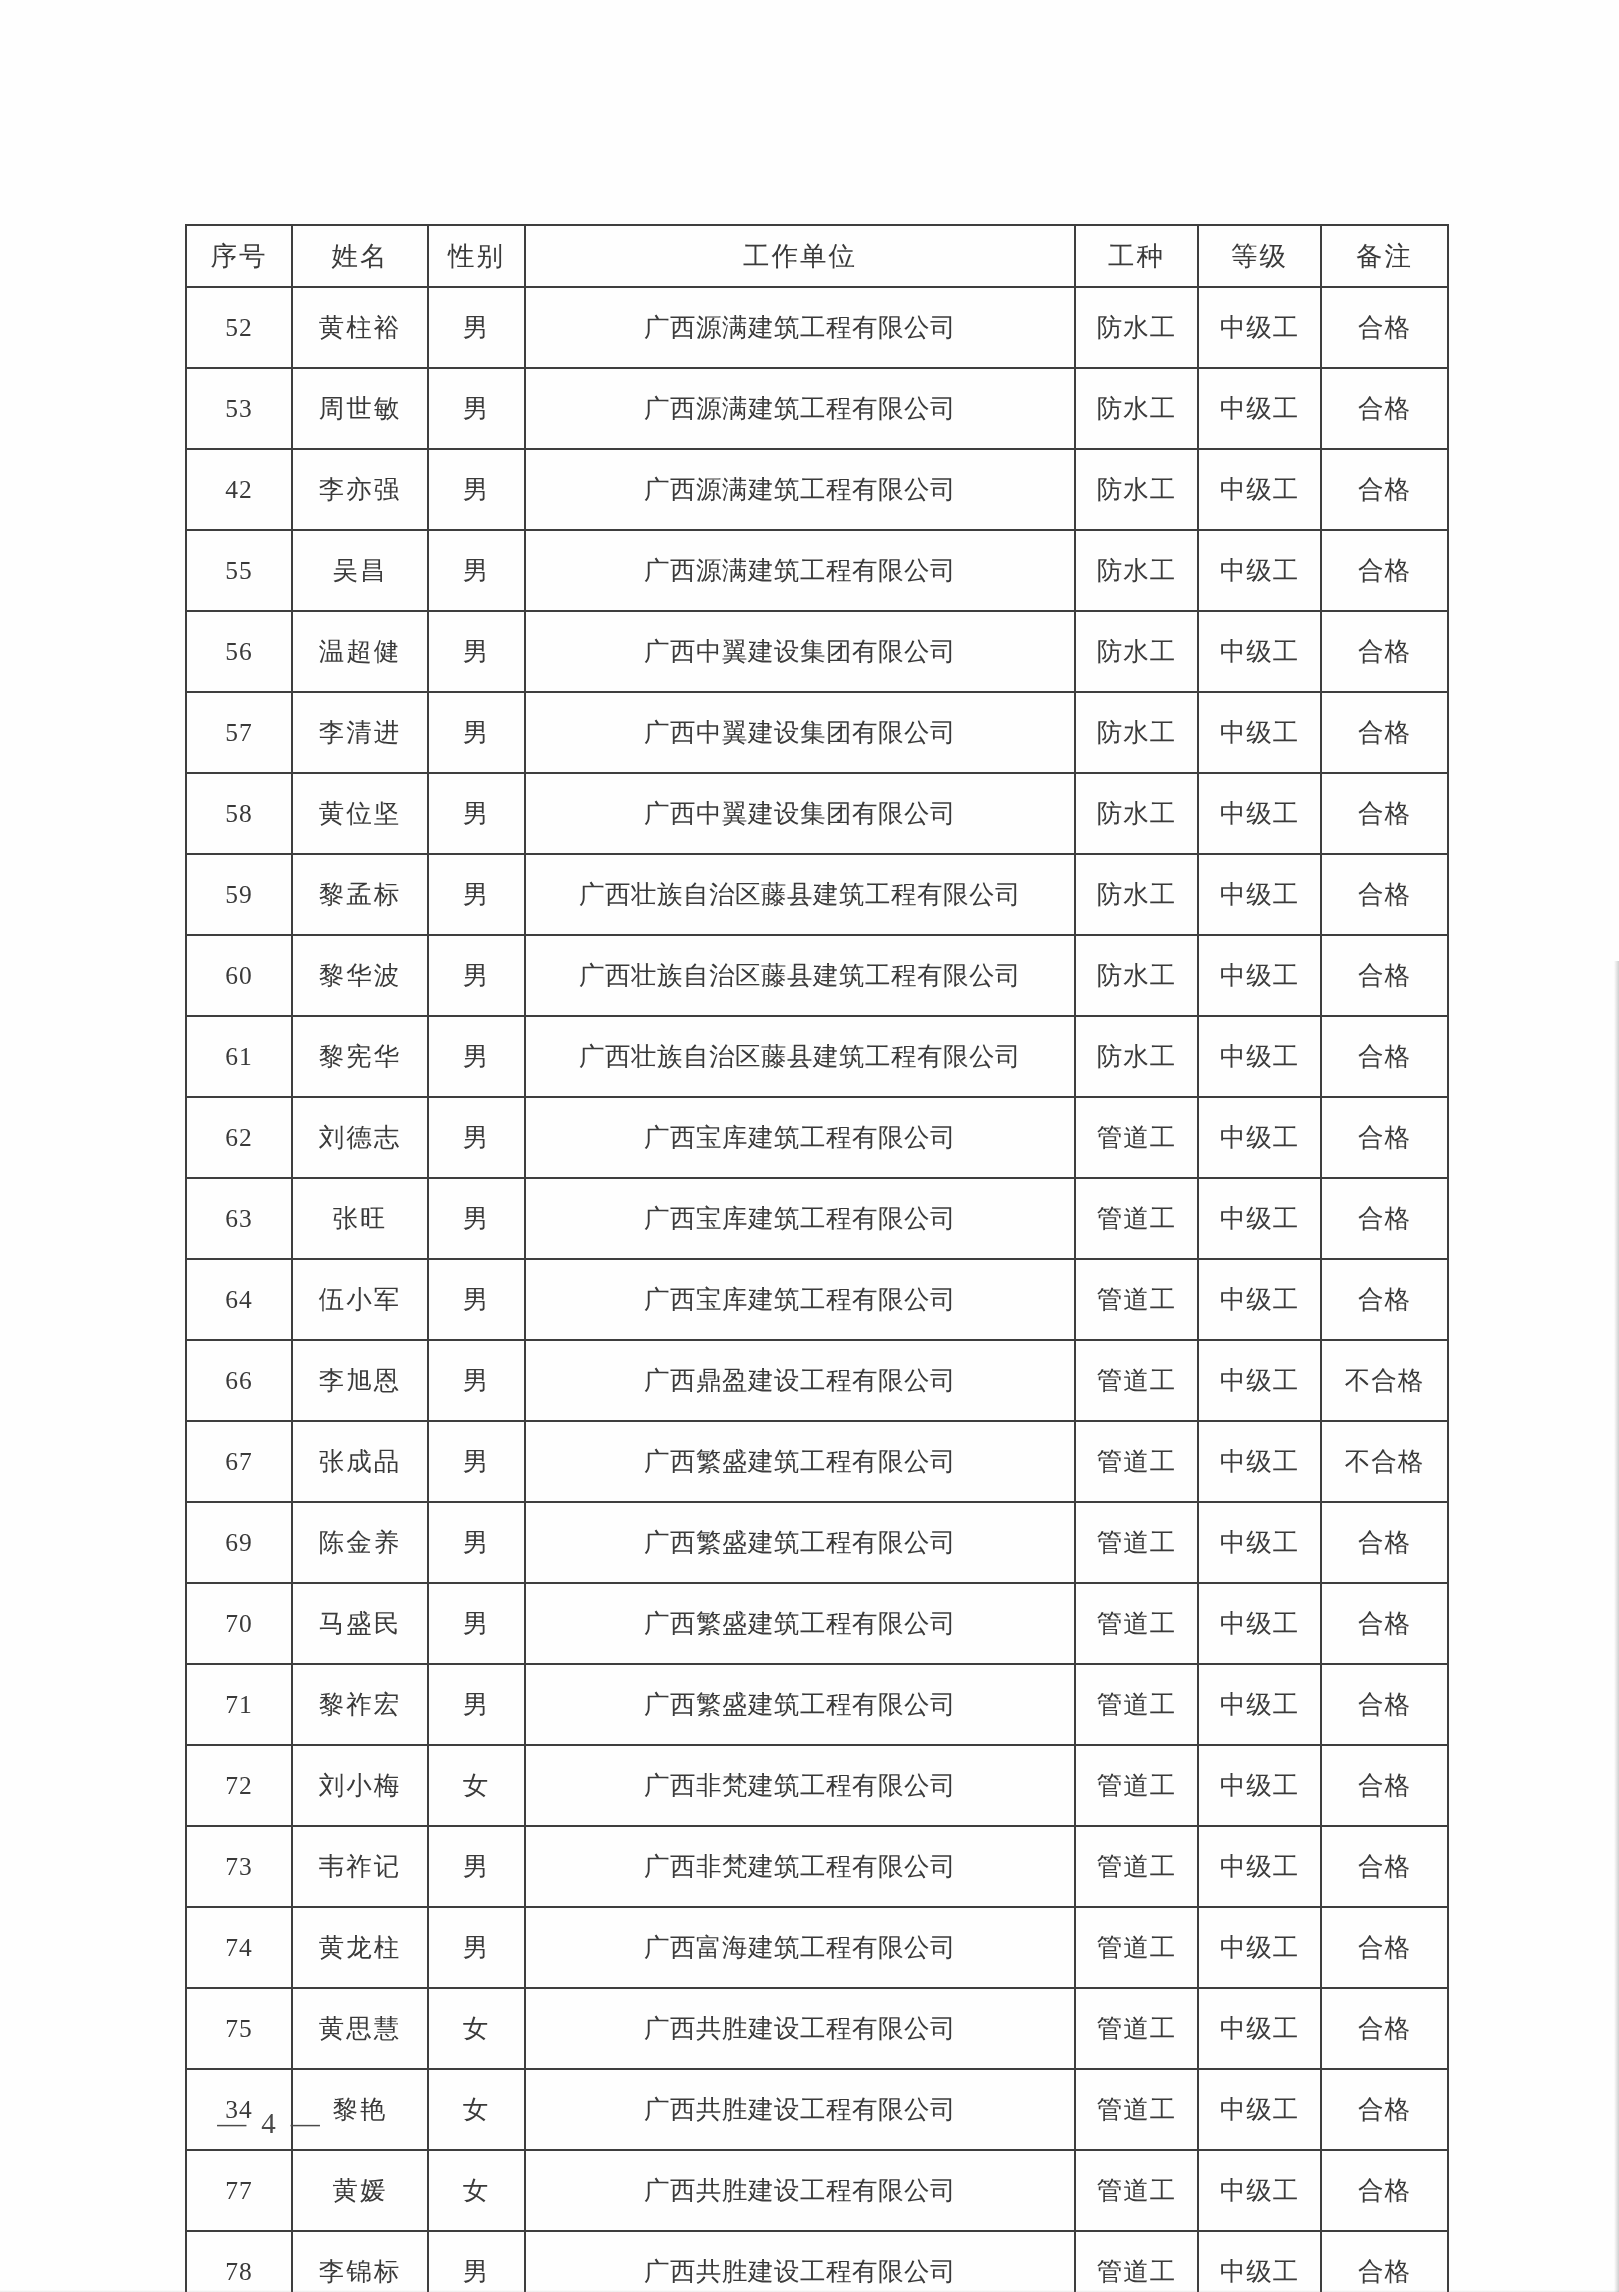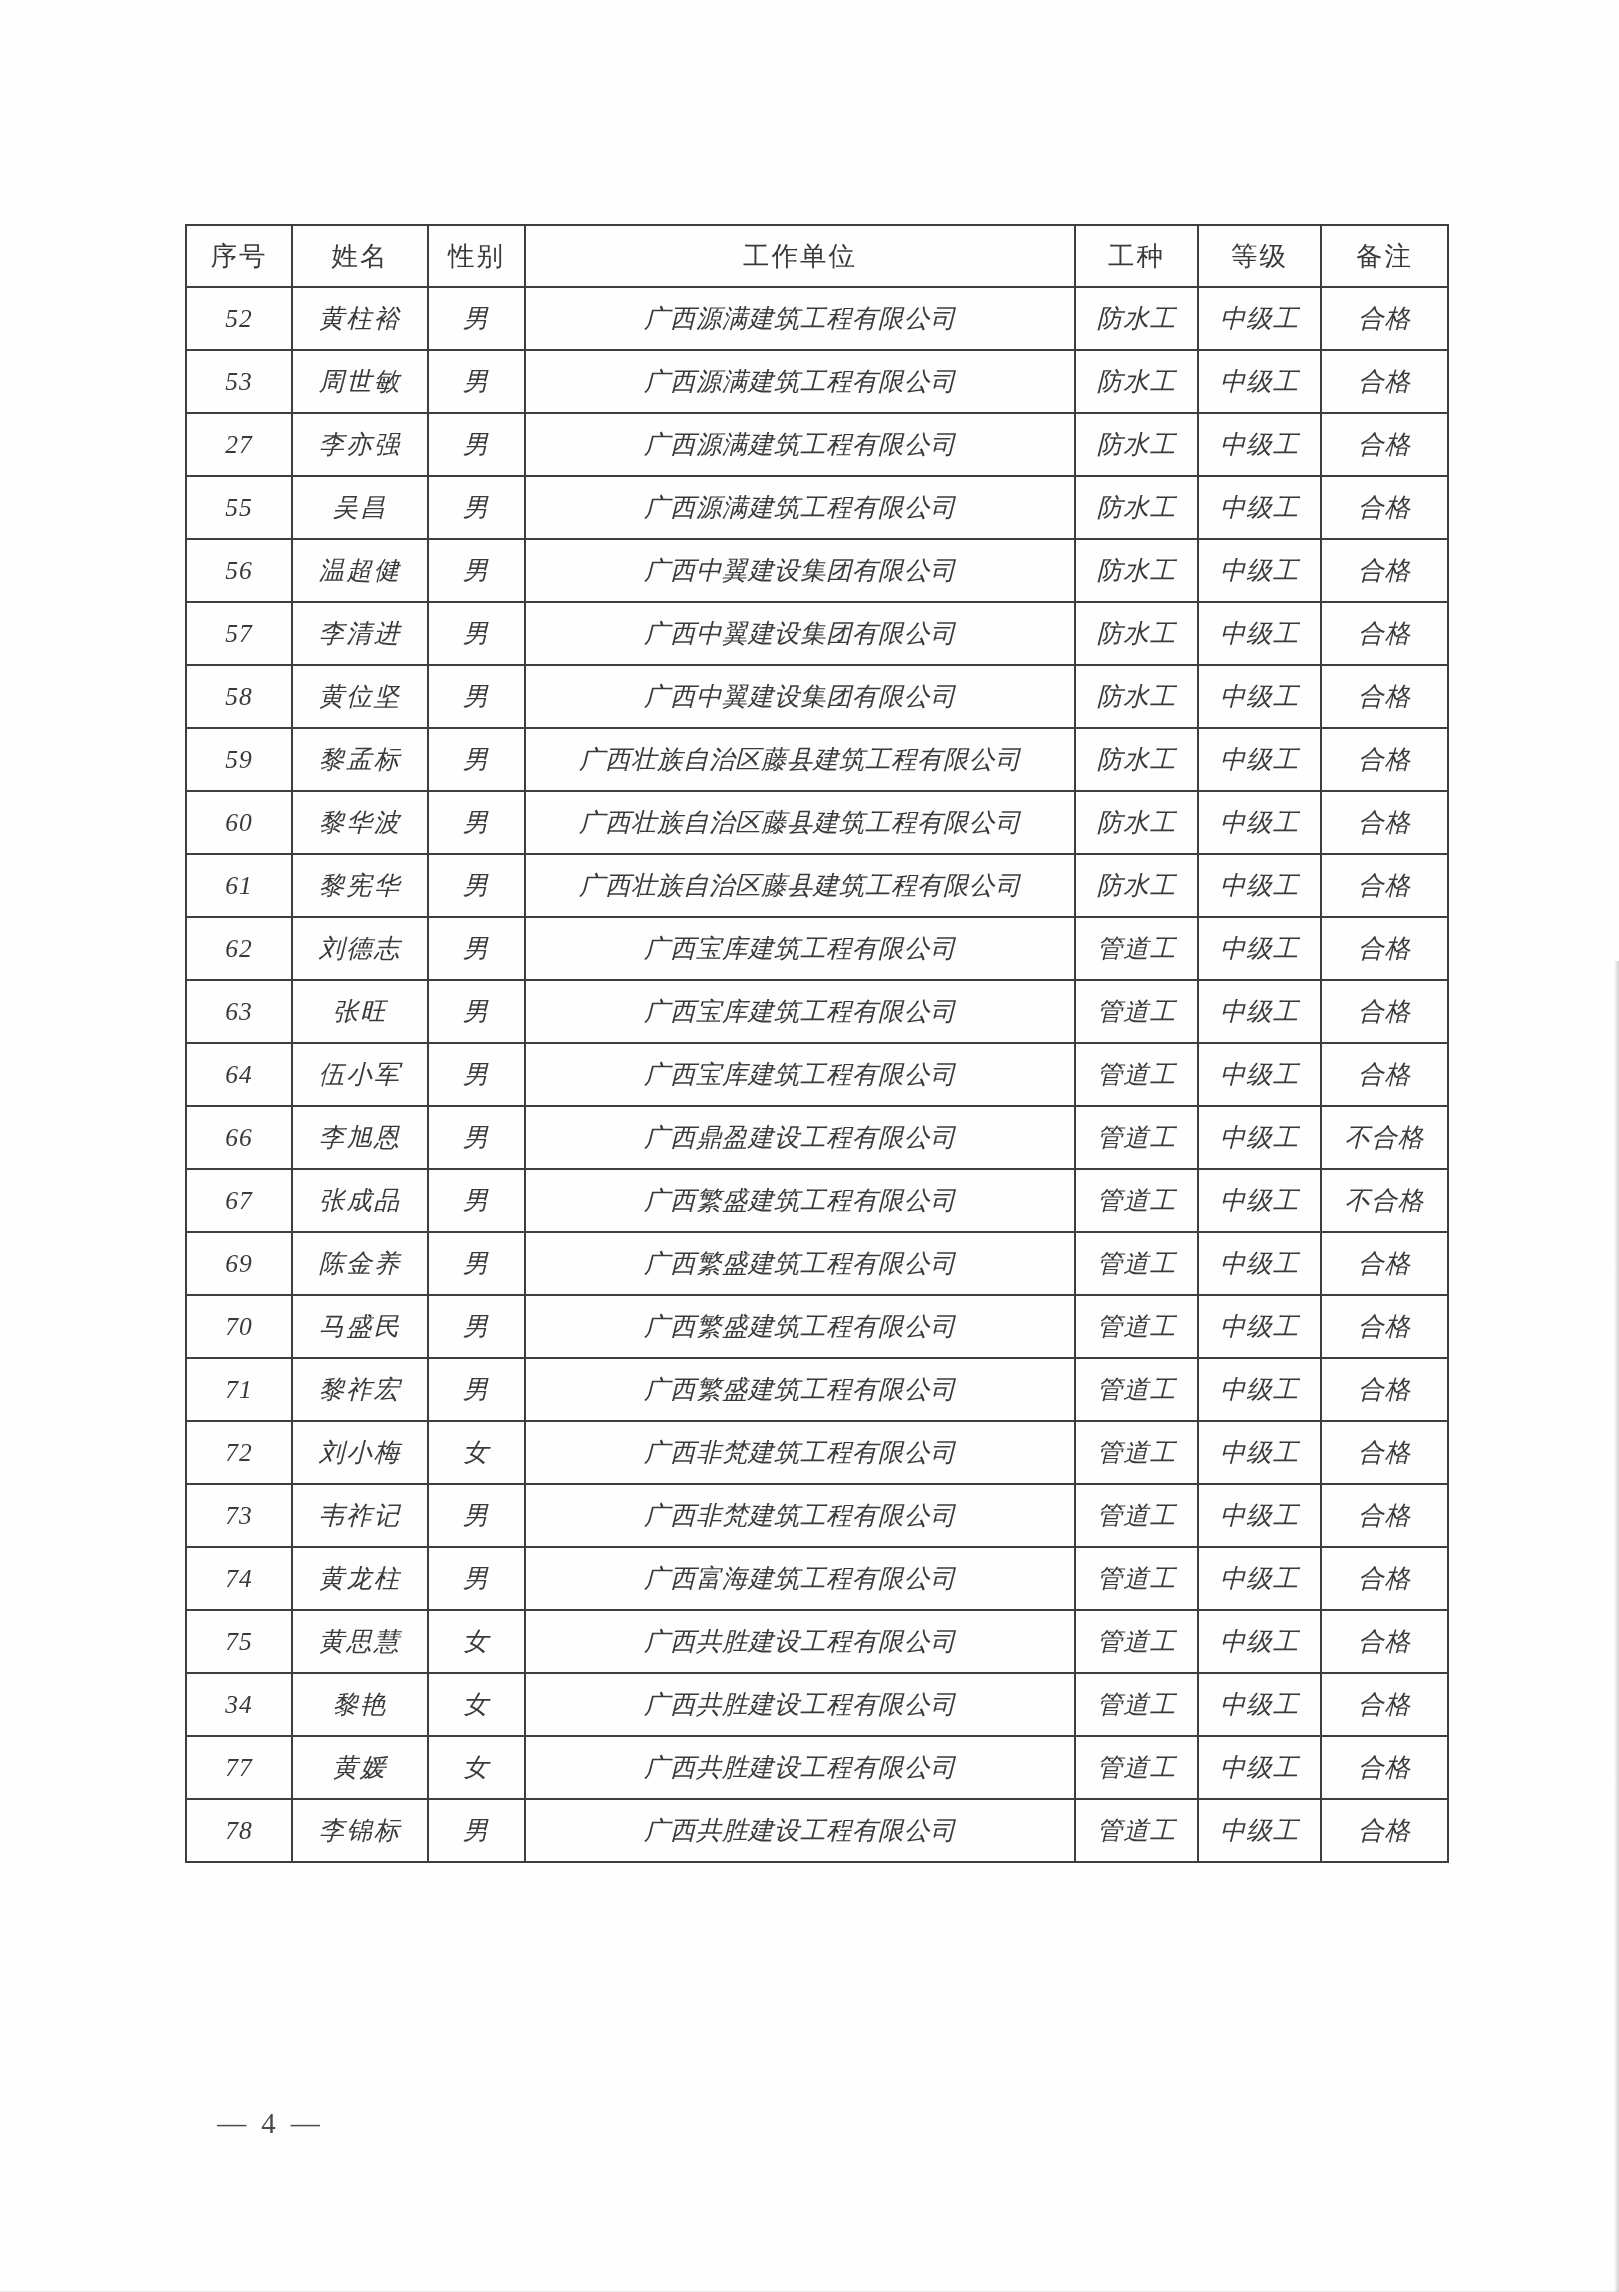--- a/index.html
+++ b/index.html
@@ -28,21 +28,21 @@
   table.roster th,
   table.roster td {
     border: 2px solid #3e3e3e;
     text-align: center;
     vertical-align: middle;
     padding: 0;
     font-weight: normal;
     color: #3a3a3a;
   }
   table.roster thead tr { height: 62px; border-radius: 15px; }
-  table.roster tbody tr { height: 63px; font-style: italic; }
+  table.roster tbody tr { height: 81px; }
   table.roster th {
     font-size: 26.5px;
     letter-spacing: 2px;
   }
   table.roster td {
     font-size: 25.5px;
   }
   td.c-index { font-size: 24.5px; letter-spacing: 1px; }
   td.c-name, td.c-gender { letter-spacing: 2px; }
   td.c-company { letter-spacing: 0.5px; }
@@ -122,21 +122,21 @@
           <td class="c-index">53</td>
           <td class="c-name">周世敏</td>
           <td class="c-gender">男</td>
           <td class="c-company">广西源满建筑工程有限公司</td>
           <td class="c-trade">防水工</td>
           <td class="c-grade">中级工</td>
           <td class="c-remark">合格</td>
         </tr>
 
         <tr>
-          <td class="c-index">27</td>
+          <td class="c-index">42</td>
           <td class="c-name">李亦强</td>
           <td class="c-gender">男</td>
           <td class="c-company">广西源满建筑工程有限公司</td>
           <td class="c-trade">防水工</td>
           <td class="c-grade">中级工</td>
           <td class="c-remark">合格</td>
         </tr>
 
         <tr>
           <td class="c-index">55</td>

